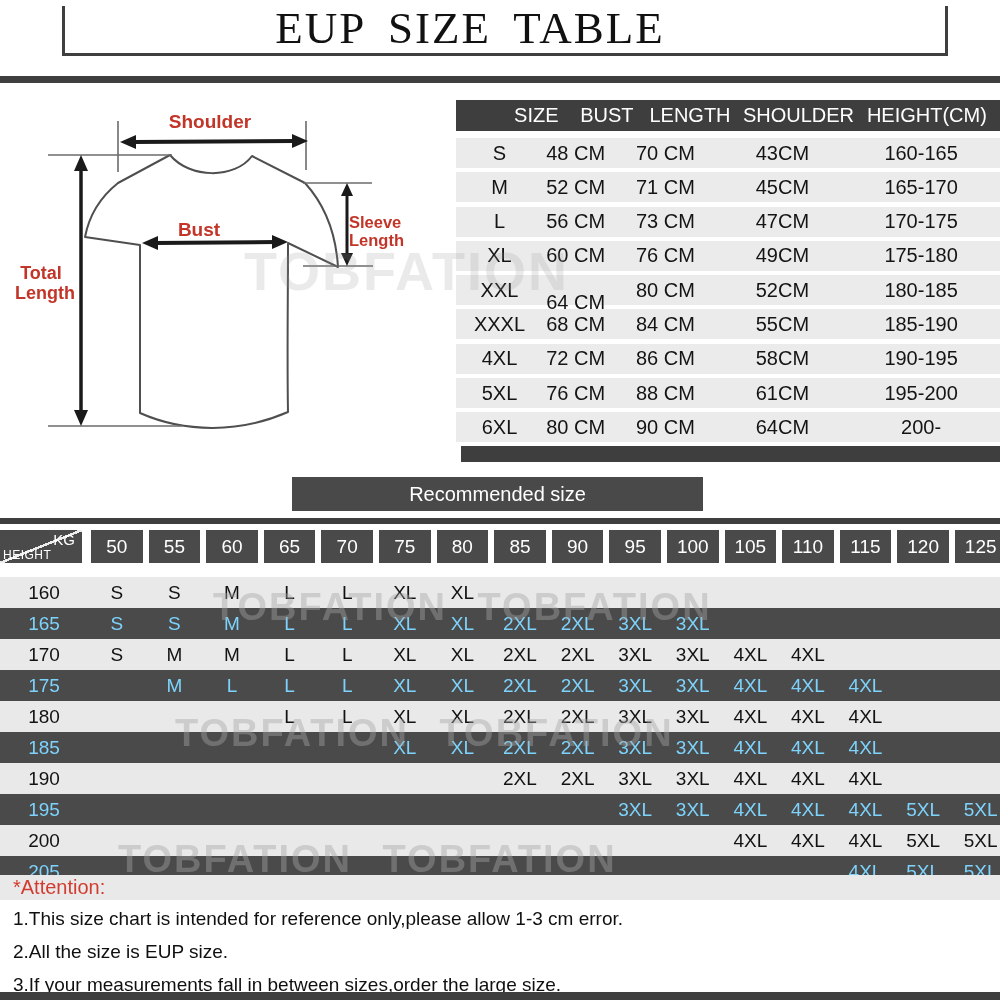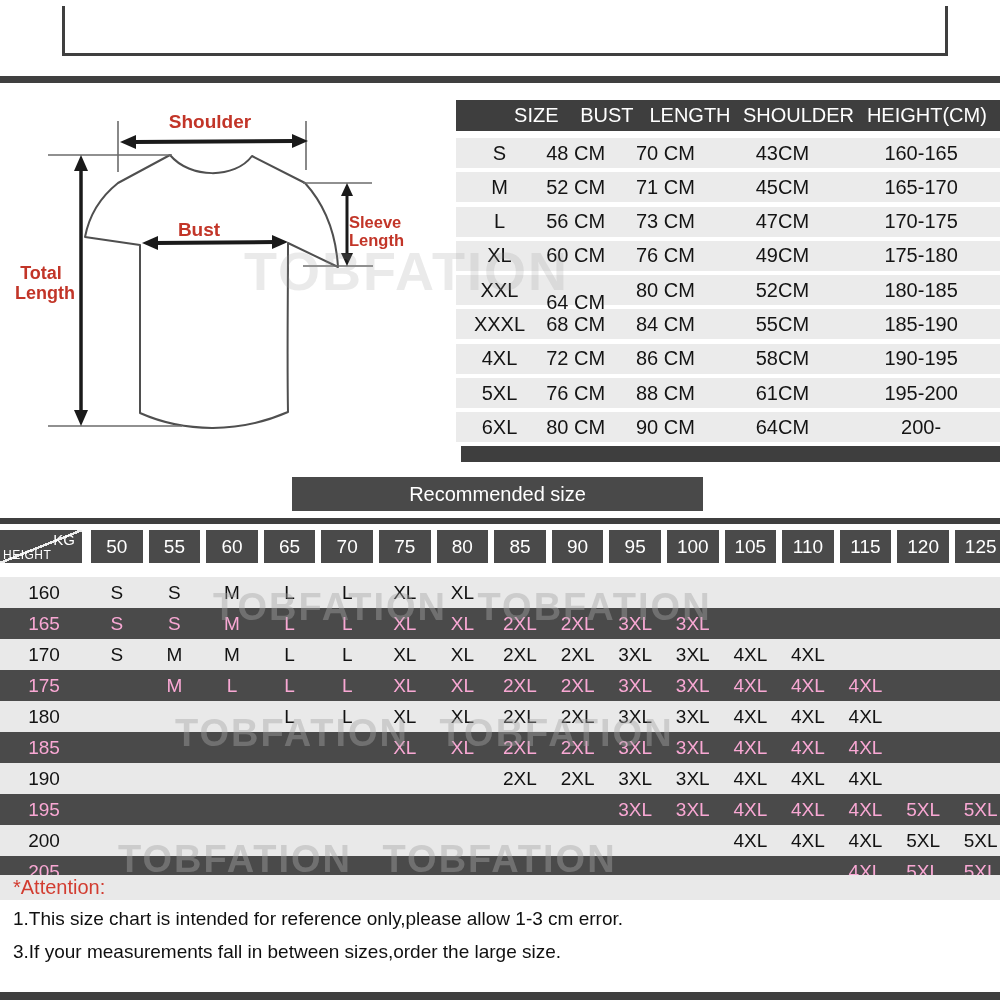--- a/index.html
+++ b/index.html
@@ -37,40 +37,41 @@
   .mx-header{display:grid;grid-template-columns:88px repeat(16,57.6px);height:33px;margin-bottom:14px;}
   .mx-hcell{background:#4a4a4a;color:#fff;margin:0 3px;display:flex;align-items:center;
             justify-content:center;font-size:19px;}
   .mx-corner{position:relative;background:#4a4a4a;margin-right:6px;
      background-image:linear-gradient(to bottom right,rgba(0,0,0,0) 48%,#ededed 48%,#ededed 52%,rgba(0,0,0,0) 52%);}
   .corner-kg{position:absolute;top:1px;right:7px;color:#fff;font-size:15px;}
   .corner-height{position:absolute;bottom:1px;left:3px;color:#fff;font-size:12px;letter-spacing:.5px;}
   .mx-row{display:grid;grid-template-columns:88px repeat(16,57.6px);height:31px;align-items:center;
           text-align:center;font-size:19px;}
   .mx-row.light{background:#e9e9e9;color:#121212;}
-  .mx-row.dark{background:#4a4a4a;color:#f9a8d4;}
+  .mx-row.dark{background:#4a4a4a;color:#7dd3fc;}
   
   .attention-band{position:absolute;left:0;top:875px;width:1000px;height:25px;background:#e9e9e9;
                   display:flex;align-items:center;}
   .attention-text{color:#d23c30;font-size:20px;margin-left:13px;}
   .notes{position:absolute;left:13px;top:902px;width:975px;}
   .note{height:33px;display:flex;align-items:center;font-size:19px;color:#101010;}
   
   .wm{position:absolute;font-weight:bold;white-space:nowrap;pointer-events:none;z-index:4;
       color:rgba(165,165,165,0.42);letter-spacing:2px;word-spacing:18px;font-size:38px;}
   .wm4{color:rgba(150,150,150,0.20);font-size:54px;}
 </style>
 </head>
 <body>
 
 <div class="page">
 
   <div class="vline left"></div>
   <div class="vline right"></div>
   <div class="hline"></div>
+  <h1 class="title">EUP SIZE TABLE</h1>
   <div class="bar top-bar"></div>
 
   <svg class="diagram" viewBox="0 0 460 360">
 
     <path d="M118,88 L170,60 C190,84 235,84 252,61 L305,88
              C325,110 336,140 338,172 L288,148
              C288,205 287,262 288,317
              C240,338 185,338 140,318
              C140,262 140,205 140,150
              L85,142 C90,116 103,100 118,88 Z" fill="#ffffff" stroke="#4f4f4f" stroke-width="2" stroke-linejoin="round"></path>
@@ -413,20 +414,21 @@
           <div>5XL</div>
         </div>
       </div>
   </div>
 
   <div class="attention-band">
     <span class="attention-text">*Attention:</span>
   </div>
   <div class="notes" id="notes">
       <div class="note">1.This size chart is intended for reference only,please allow 1-3 cm error.</div>
+      <div class="note">2.All the size is EUP size.</div>
       <div class="note">3.If your measurements fall in between sizes,order the large size.</div>
     </div>
 
   <div class="bar bottom-bar"></div>
 
   <div class="wm wm4" style="left:244px;top:240px;">TOBFATION</div>
   <div class="wm" style="left:213px;top:586px;">TOBFATION TOBFATION</div>
   <div class="wm" style="left:175px;top:712px;">TOBFATION TOBFATION</div>
   <div class="wm" style="left:118px;top:838px;">TOBFATION TOBFATION</div>
 

